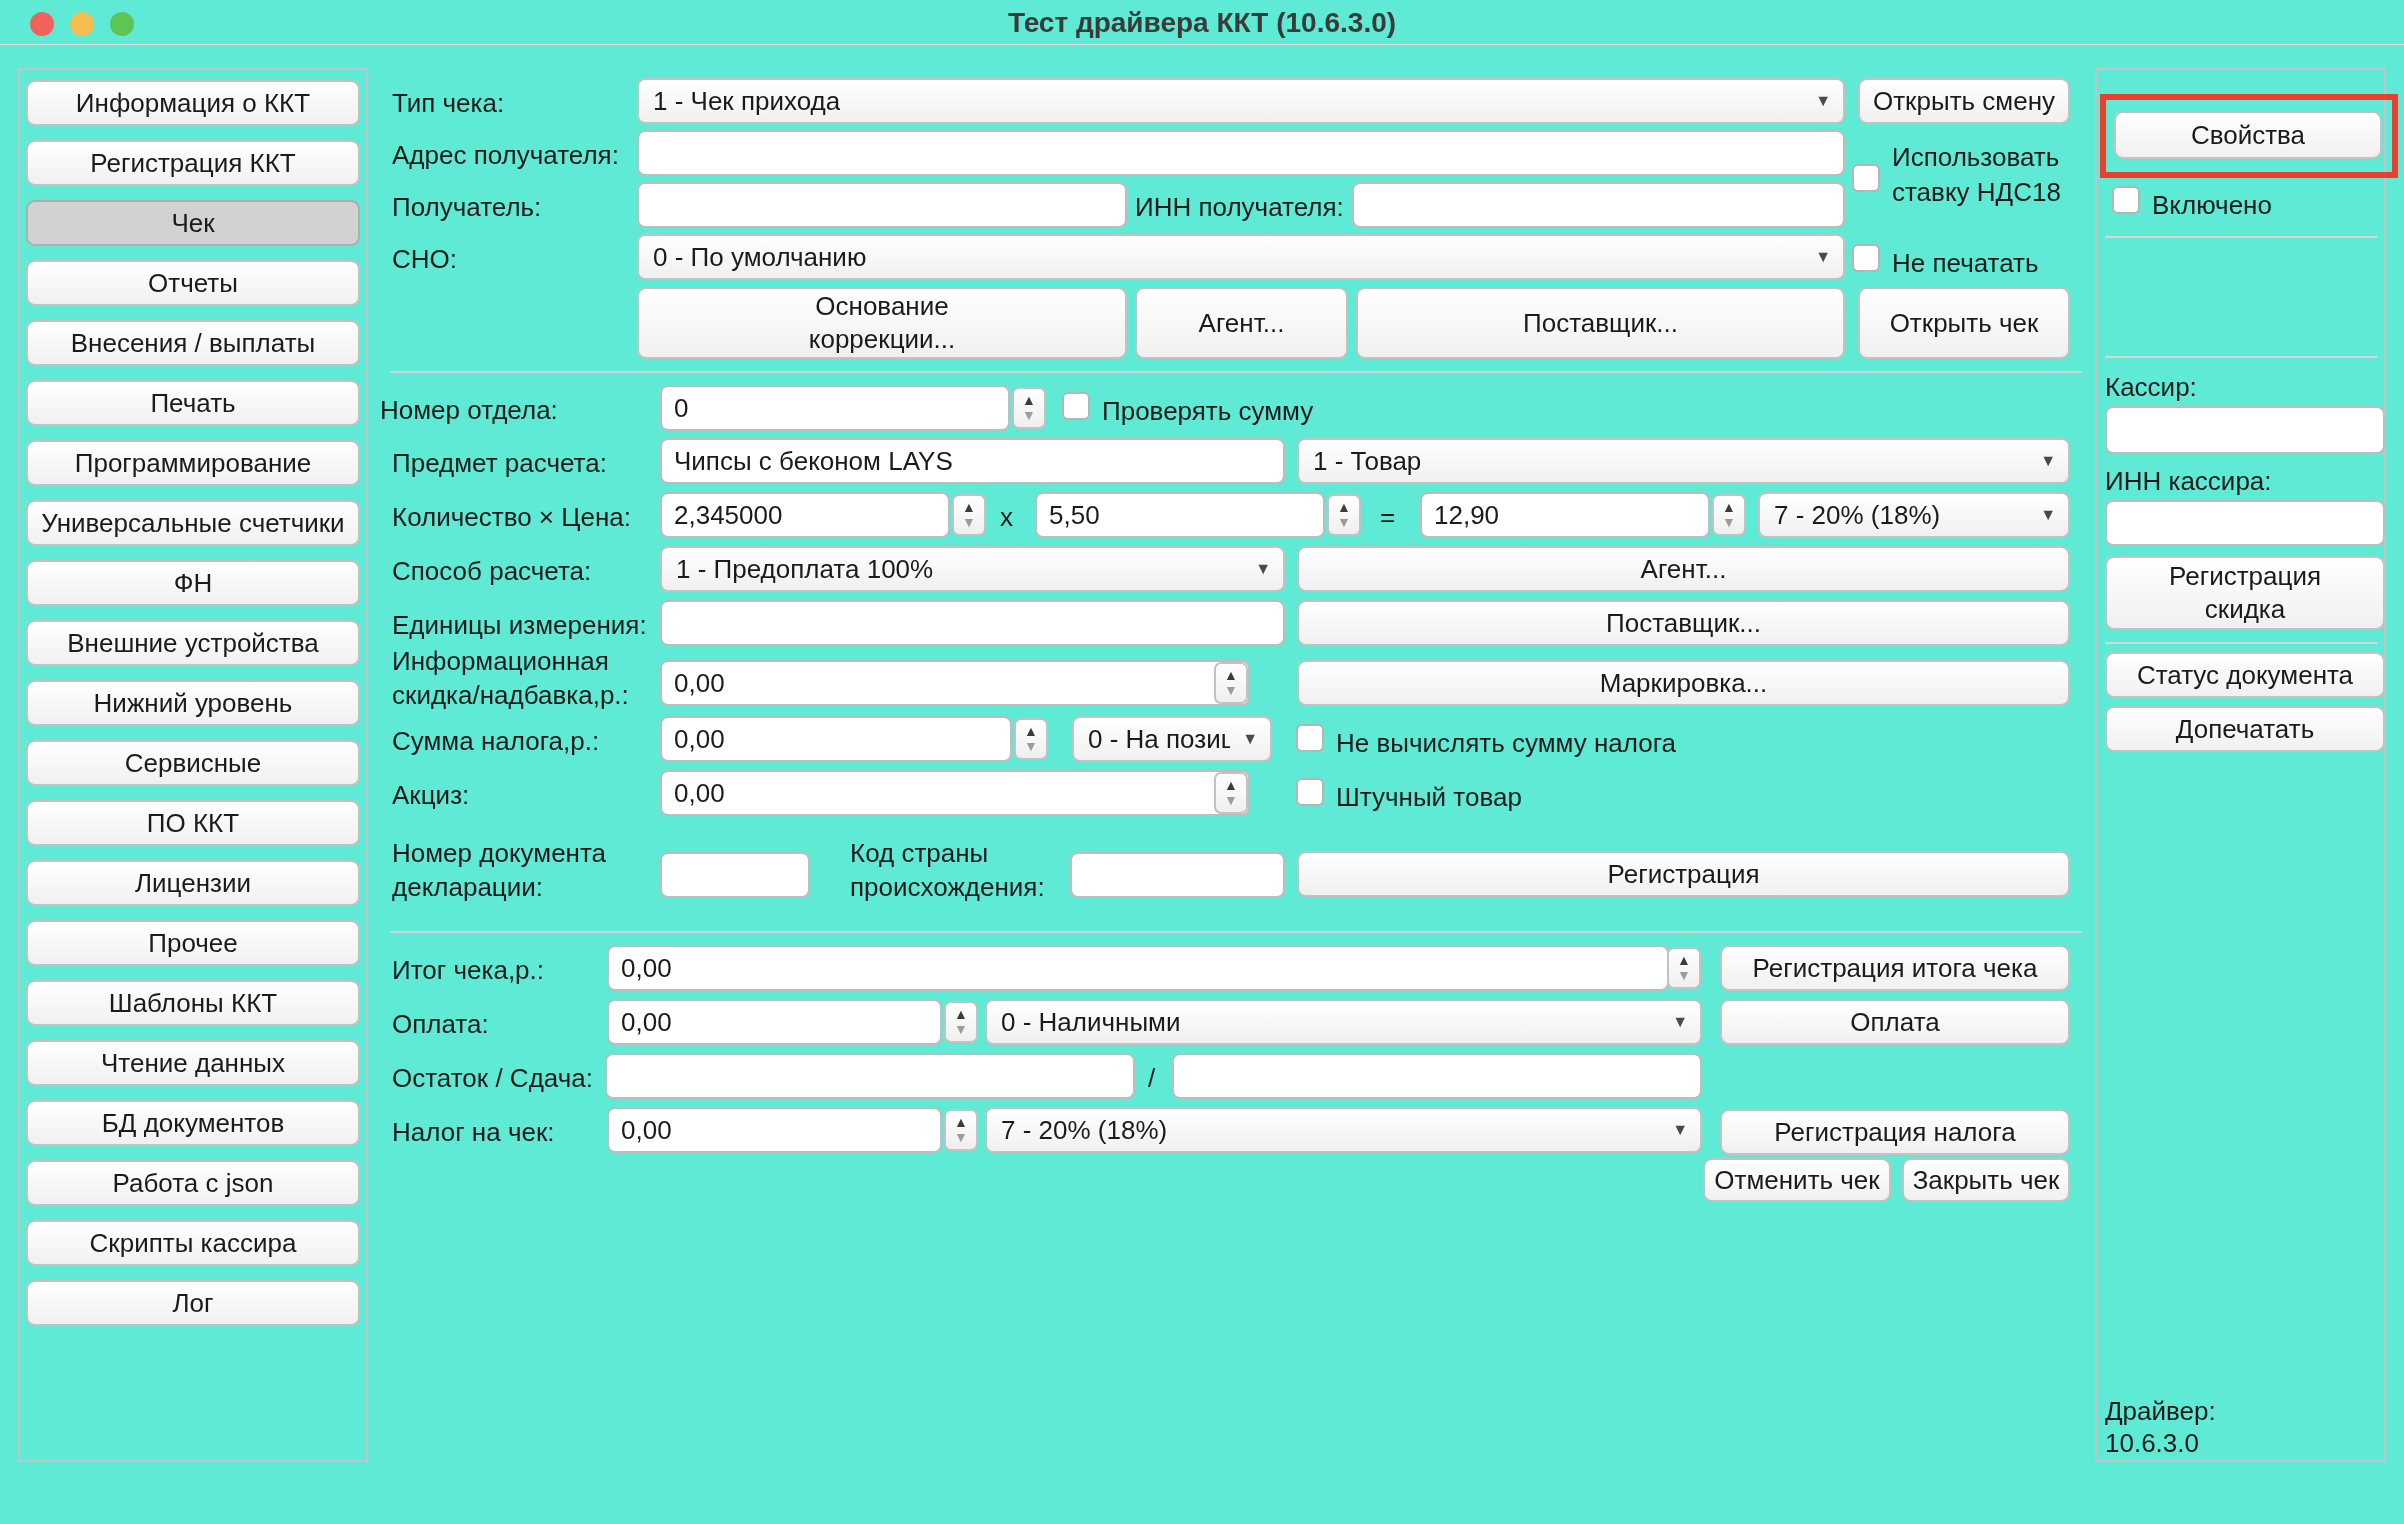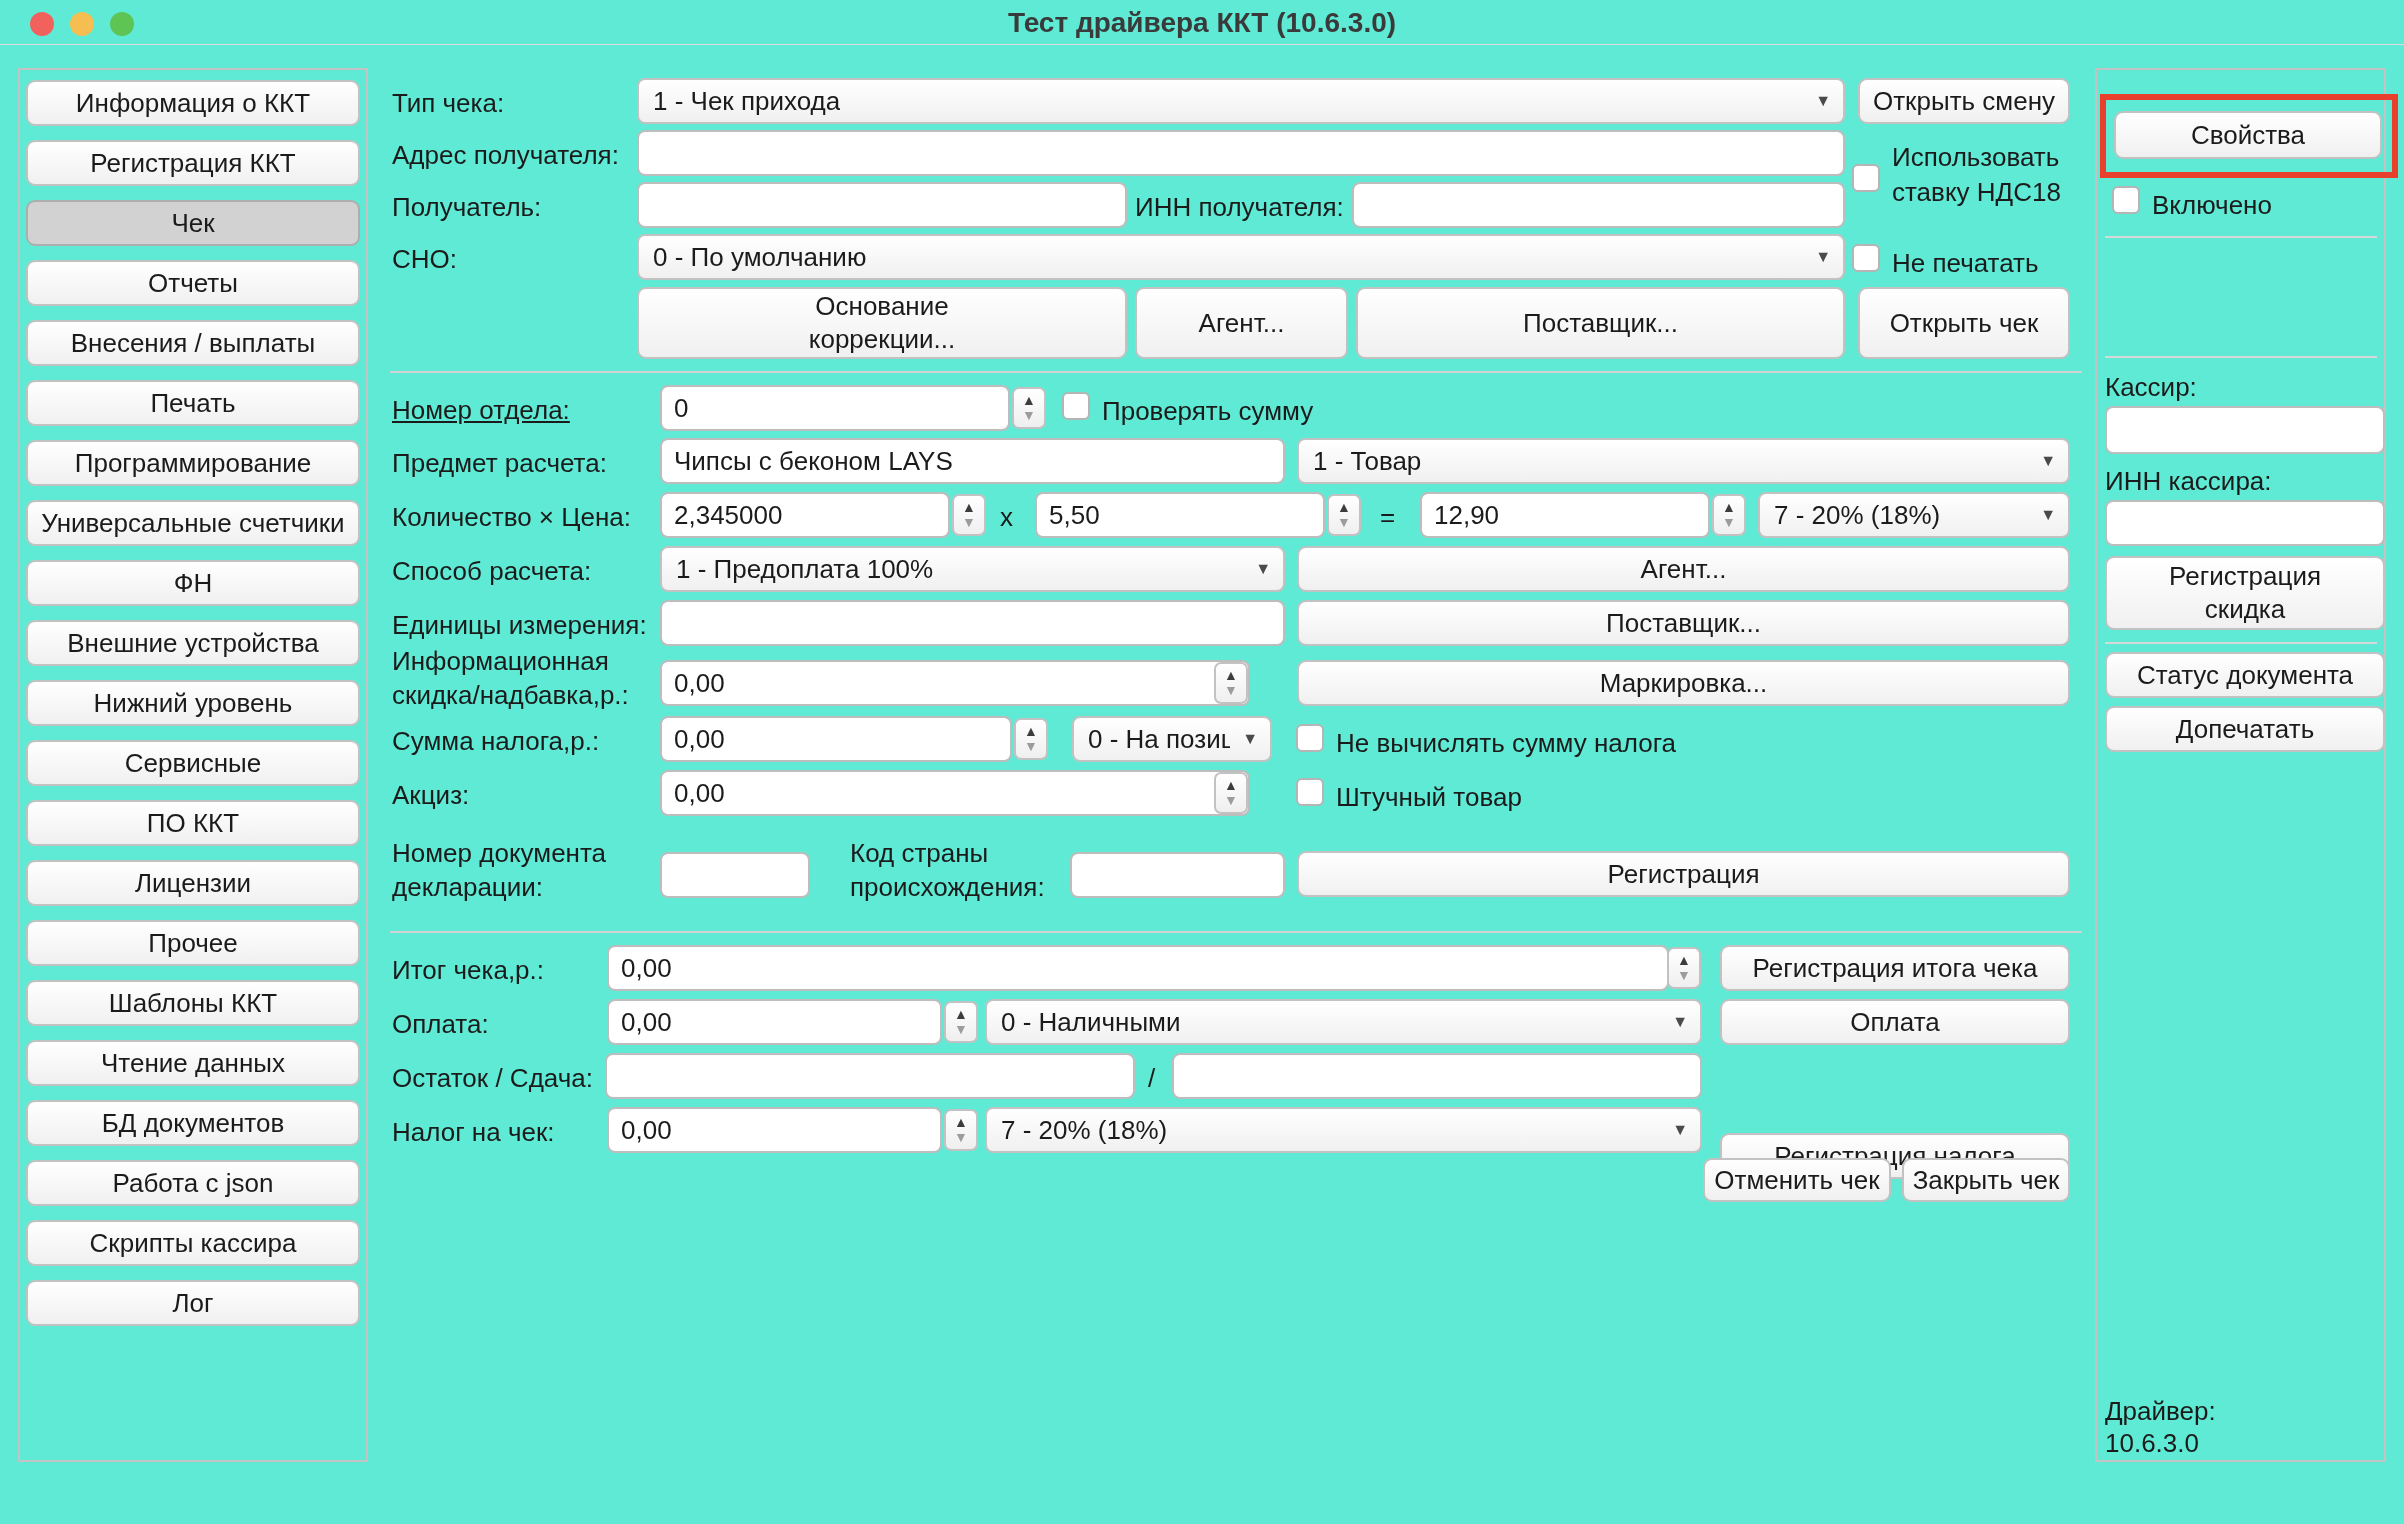--- a/index.html
+++ b/index.html
@@ -97,21 +97,21 @@
 
   <div class="btn" style="left:637px;top:287px;width:490px;height:72px;">
     <span style="width:180px;line-height:33px;">Основание коррекции...</span>
   </div>
   <div class="btn" style="left:1135px;top:287px;width:213px;height:72px;">Агент...</div>
   <div class="btn" style="left:1356px;top:287px;width:489px;height:72px;">Поставщик...</div>
   <div class="btn" style="left:1858px;top:287px;width:212px;height:72px;">Открыть чек</div>
 
   <div class="sep" style="left:390px;top:371px;width:1692px;"></div>
 
-  <div class="lbl" style="left:392px;top:393px;text-decoration:underline;">Номер отдела:</div>
+  <div class="lbl" style="left:380px;top:393px;">Номер отдела:</div>
   <input class="input" style="left: 660px; top: 385px; width: 350px; height: 46px;" value="0">
   <span class="spin" style="left:1012px;top:387px;">
       <i class="u">▲</i>
       <i class="d">▼</i>
     </span>
   <span class="cb" style="left:1062px;top:392px;"></span>
   <div class="lbl" style="left:1102px;top:394px;">Проверять сумму</div>
 
   <div class="lbl" style="left:392px;top:446px;">Предмет расчета:</div>
   <input class="input" style="left: 660px; top: 438px; width: 625px; height: 46px;" value="Чипсы с беконом LAYS">
@@ -220,21 +220,21 @@
   <div class="lbl" style="left:392px;top:1115px;">Налог на чек:</div>
   <input class="input" style="left: 607px; top: 1107px; width: 335px; height: 46px;" value="0,00">
   <span class="spin" style="left:944px;top:1109px;">
       <i class="u">▲</i>
       <i class="d">▼</i>
     </span>
   <div class="combo" style="left:985px;top:1107px;width:717px;height:46px;">
     <span class="ctext">7 - 20% (18%)</span>
     <span class="arrow">▼</span>
   </div>
-  <div class="btn" style="left:1720px;top:1133px;width:350px;height:46px;">Регистрация налога</div>
+  <div class="btn" style="left:1720px;top:1109px;width:350px;height:46px;">Регистрация налога</div>
 
   <div class="btn" style="left:1703px;top:1158px;width:188px;height:44px;">Отменить чек</div>
   <div class="btn" style="left:1902px;top:1158px;width:168px;height:44px;">Закрыть чек</div>
 
   <div class="panel" style="left:2095px;top:68px;width:291px;height:1394px;"></div>
   <div class="redbox" style="left:2100px;top:94px;width:298px;height:84px;"></div>
   <div class="btn" style="left:2114px;top:111px;width:268px;height:48px;">Свойства</div>
   <span class="cb" style="left:2112px;top:186px;"></span>
   <div class="lbl" style="left:2152px;top:188px;">Включено</div>
   <div class="sep" style="left:2105px;top:236px;width:272px;background:#d8d8d8;"></div>

